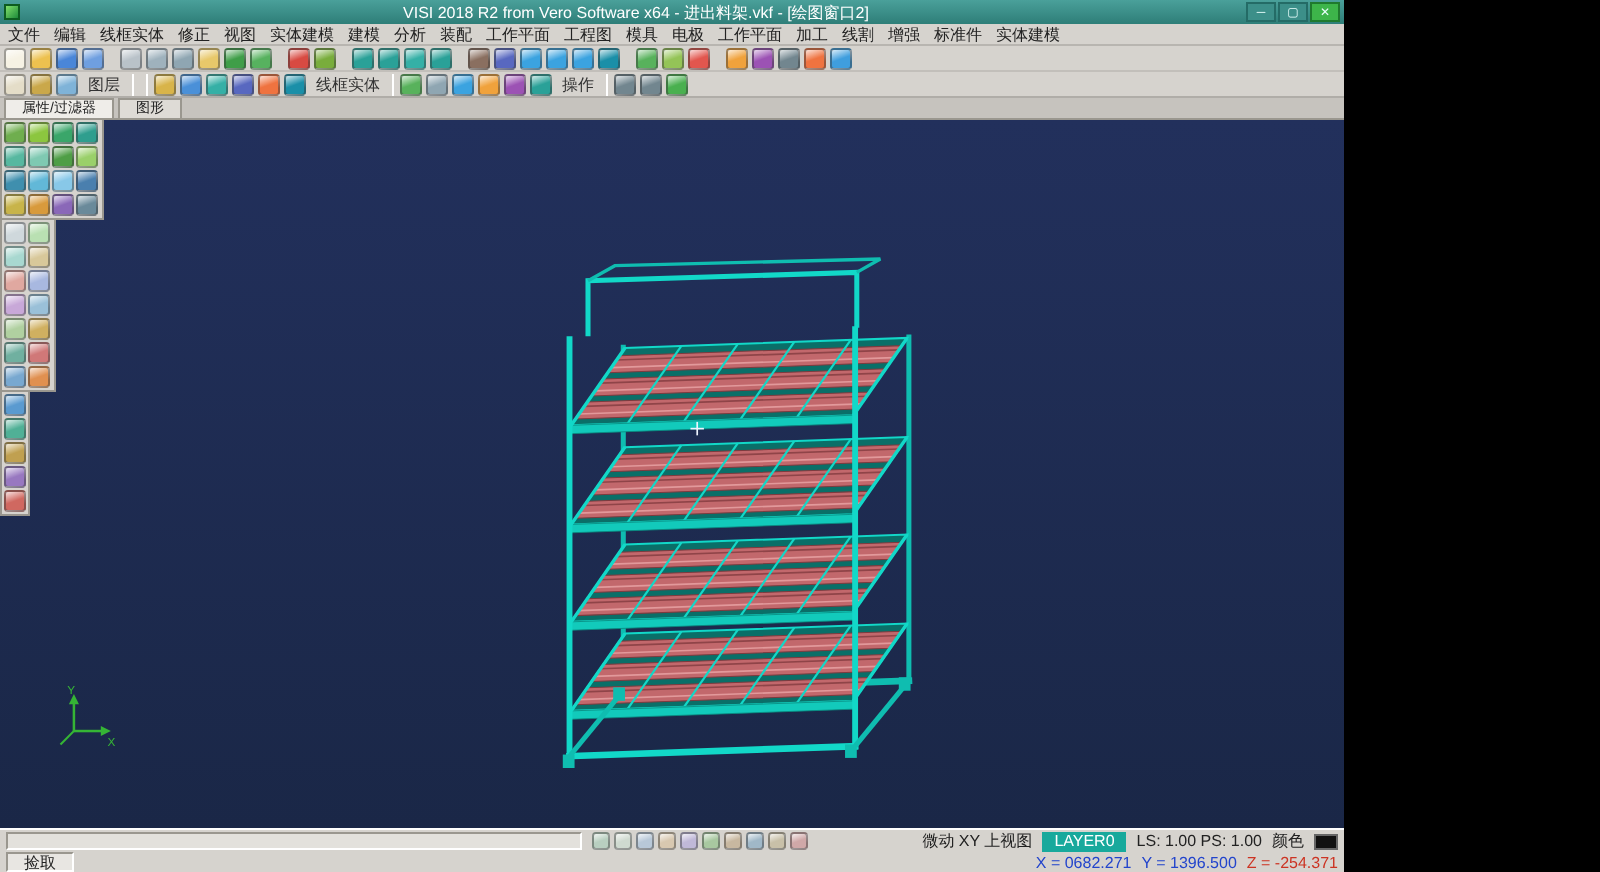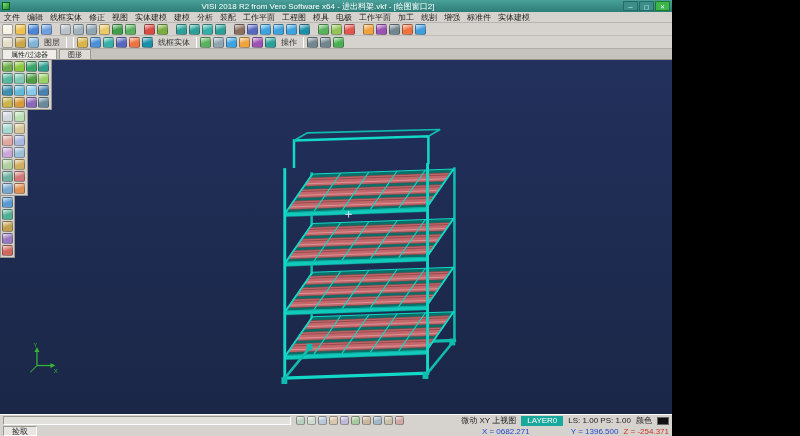--- a/index.html
+++ b/index.html
@@ -62,21 +62,21 @@
 
   
   .statusbar{height:22px;background:#d6d3ce;border-top:1px solid #fff;display:flex;flex-direction:column;font-size:8px;flex:none;}
   .status-row{height:11px;display:flex;align-items:center;gap:5px;padding:0 3px;}
   .msg-box{width:288px;height:9px;background:#e3e1dc;border:1px solid #9a978f;border-right-color:#fff;border-bottom-color:#fff;flex:none;}
   .flex-sp{flex:1;}
   .st-text{white-space:nowrap;color:#222;}
   .chip-layer{background:#18a99c;color:#fff;padding:0 6px;height:10px;line-height:10px;white-space:nowrap;}
   .color-swatch{width:12px;height:8px;background:#111;border:1px solid #666;flex:none;}
   .prompt-box{background:#e8e6e2;border:1px solid #9a978f;border-right-color:#fff;border-bottom-color:#fff;padding:0 8px;height:10px;line-height:9px;white-space:nowrap;}
-  .coord-x,.coord-y{color:#2244cc;white-space:nowrap;margin-left:36px;}
+  .coord-x,.coord-y{color:#2244cc;white-space:nowrap;}
   .coord-z{color:#cc3322;white-space:nowrap;}
 </style>
 </head>
 <body>
 
 <div class="window">
 
   <div class="titlebar">
     <span class="app-icon"></span>
     <span class="title-center">VISI 2018 R2 from Vero Software x64 - 进出料架.vkf - [绘图窗口2]</span>

